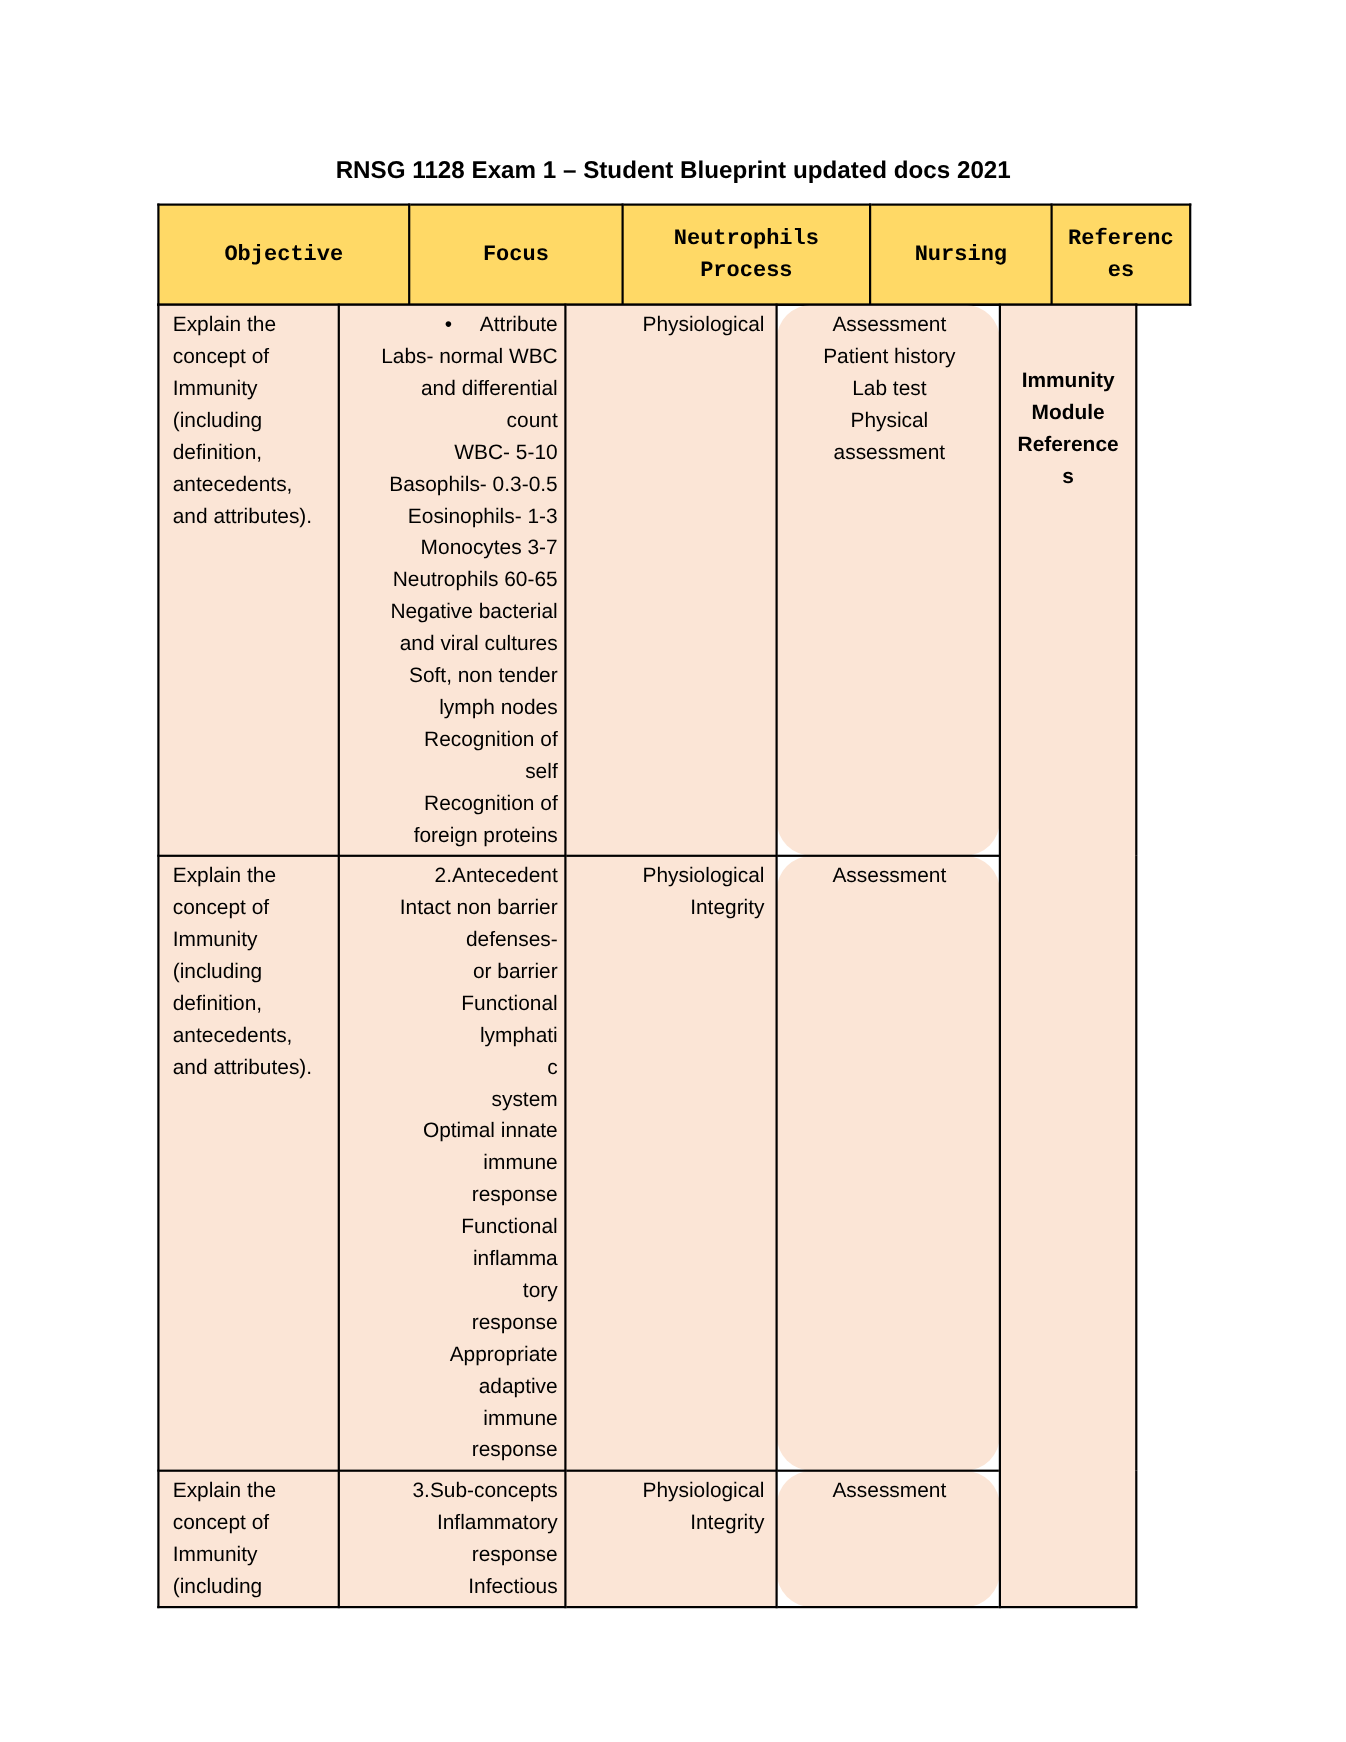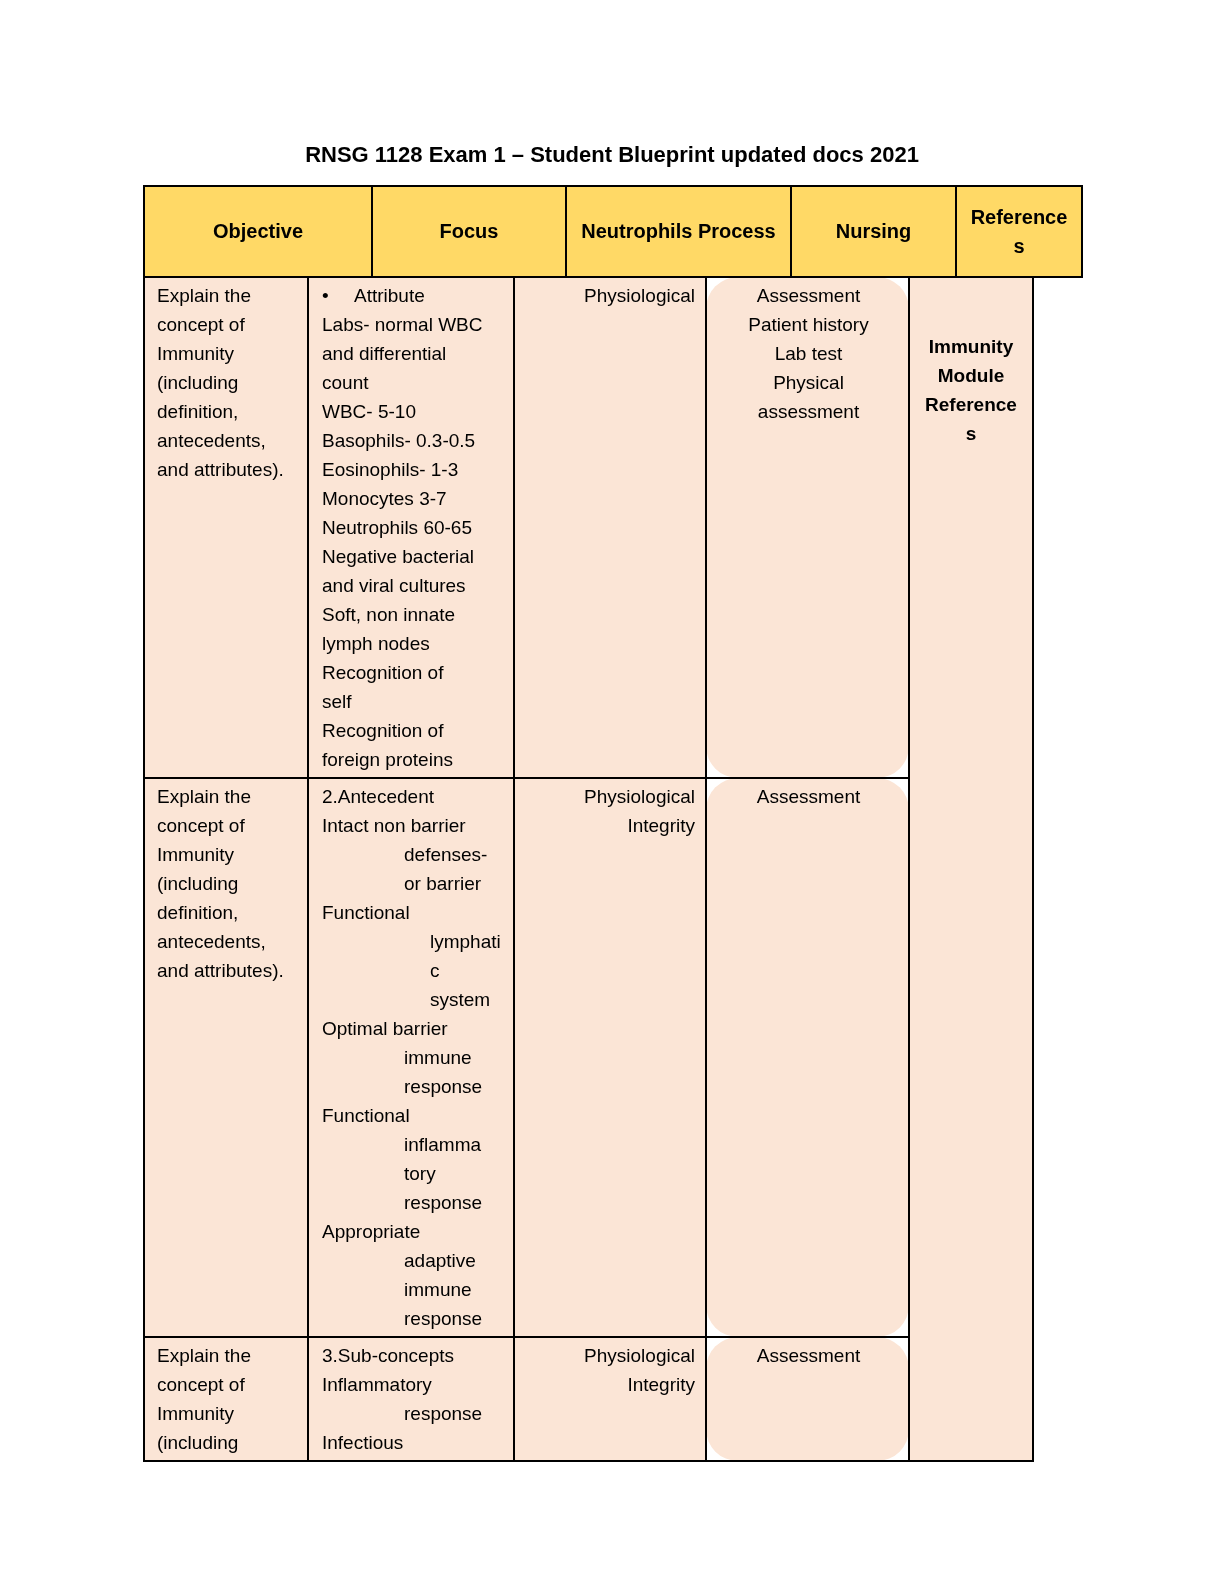--- a/index.html
+++ b/index.html
@@ -27,21 +27,21 @@
     text-align: center;
     font-size: 22px;
     font-weight: bold;
   }
   .tables {
     position: absolute;
     left: 143px;
     top: 185px;
   }
   table { border-collapse: collapse; table-layout: fixed; }
-  .head-table { width: 938px; }
+  .head-table { width: 938px; font-family: Liberation Mono, monospace; }
   .head-table th {
     border: 2px solid var(--border);
     background: var(--header-bg);
     height: 91px;
     font-size: 20px;
     font-weight: bold;
     text-align: center;
     vertical-align: middle;
     padding: 2px 10px;
     line-height: 29px;
@@ -49,20 +49,21 @@
   }
   .body-table { width: 889px; margin-top: -2px; }
   .body-table td {
     border: 2px solid var(--border);
     background: var(--body-bg);
     vertical-align: top;
     font-size: 19px;
     line-height: 29px;
     padding: 3px 10px 3px 12px;
     overflow-wrap: break-word;
+    text-align: right;
   }
   tr.r1 { height: 495px; }
   tr.r2 { height: 523px; }
   tr.r3 { height: 112px; }
   td.obj { text-align: left; margin-top: 36px; }
   td.focus { padding-left: 13px; padding-right: 6px; }
   td.focus .line { white-space: pre-wrap; }
   td.focus .line.i1 { padding-left: 82px; }
   td.focus .line.i2 { padding-left: 108px; }
   td.ip { text-align: right; white-space: pre-line; }
@@ -118,21 +119,21 @@
               <div class="line">Labs- normal WBC</div>
               <div class="line">and differential</div>
               <div class="line">count</div>
               <div class="line">WBC- 5-10</div>
               <div class="line">Basophils- 0.3-0.5</div>
               <div class="line">Eosinophils- 1-3</div>
               <div class="line">Monocytes 3-7</div>
               <div class="line">Neutrophils 60-65</div>
               <div class="line">Negative bacterial</div>
               <div class="line">and viral cultures</div>
-              <div class="line">Soft, non innate</div>
+              <div class="line">Soft, non tender</div>
               <div class="line">lymph nodes</div>
               <div class="line">Recognition of</div>
               <div class="line">self</div>
               <div class="line">Recognition of</div>
               <div class="line">foreign proteins</div>
             </td>
         <td class="ip">Physiological</td>
         <td class="nur">Assessment
 Patient history
 Lab test
@@ -143,21 +144,21 @@
       <tr class="r2">
         <td class="obj">Explain the concept of Immunity (including definition, antecedents, and attributes).</td>
         <td class="focus">
               <div class="line">2.Antecedent</div>
               <div class="line">Intact non barrier</div>
               <div class="line i1">defenses-</div>
               <div class="line i1">or barrier</div>
               <div class="line">Functional</div>
               <div class="line i2">lymphatic</div>
               <div class="line i2">system</div>
-              <div class="line">Optimal barrier</div>
+              <div class="line">Optimal innate</div>
               <div class="line i1">immune</div>
               <div class="line i1">response</div>
               <div class="line">Functional</div>
               <div class="line i1">inflamma</div>
               <div class="line i1">tory</div>
               <div class="line i1">response</div>
               <div class="line">Appropriate</div>
               <div class="line i1">adaptive</div>
               <div class="line i1">immune</div>
               <div class="line i1">response</div>

